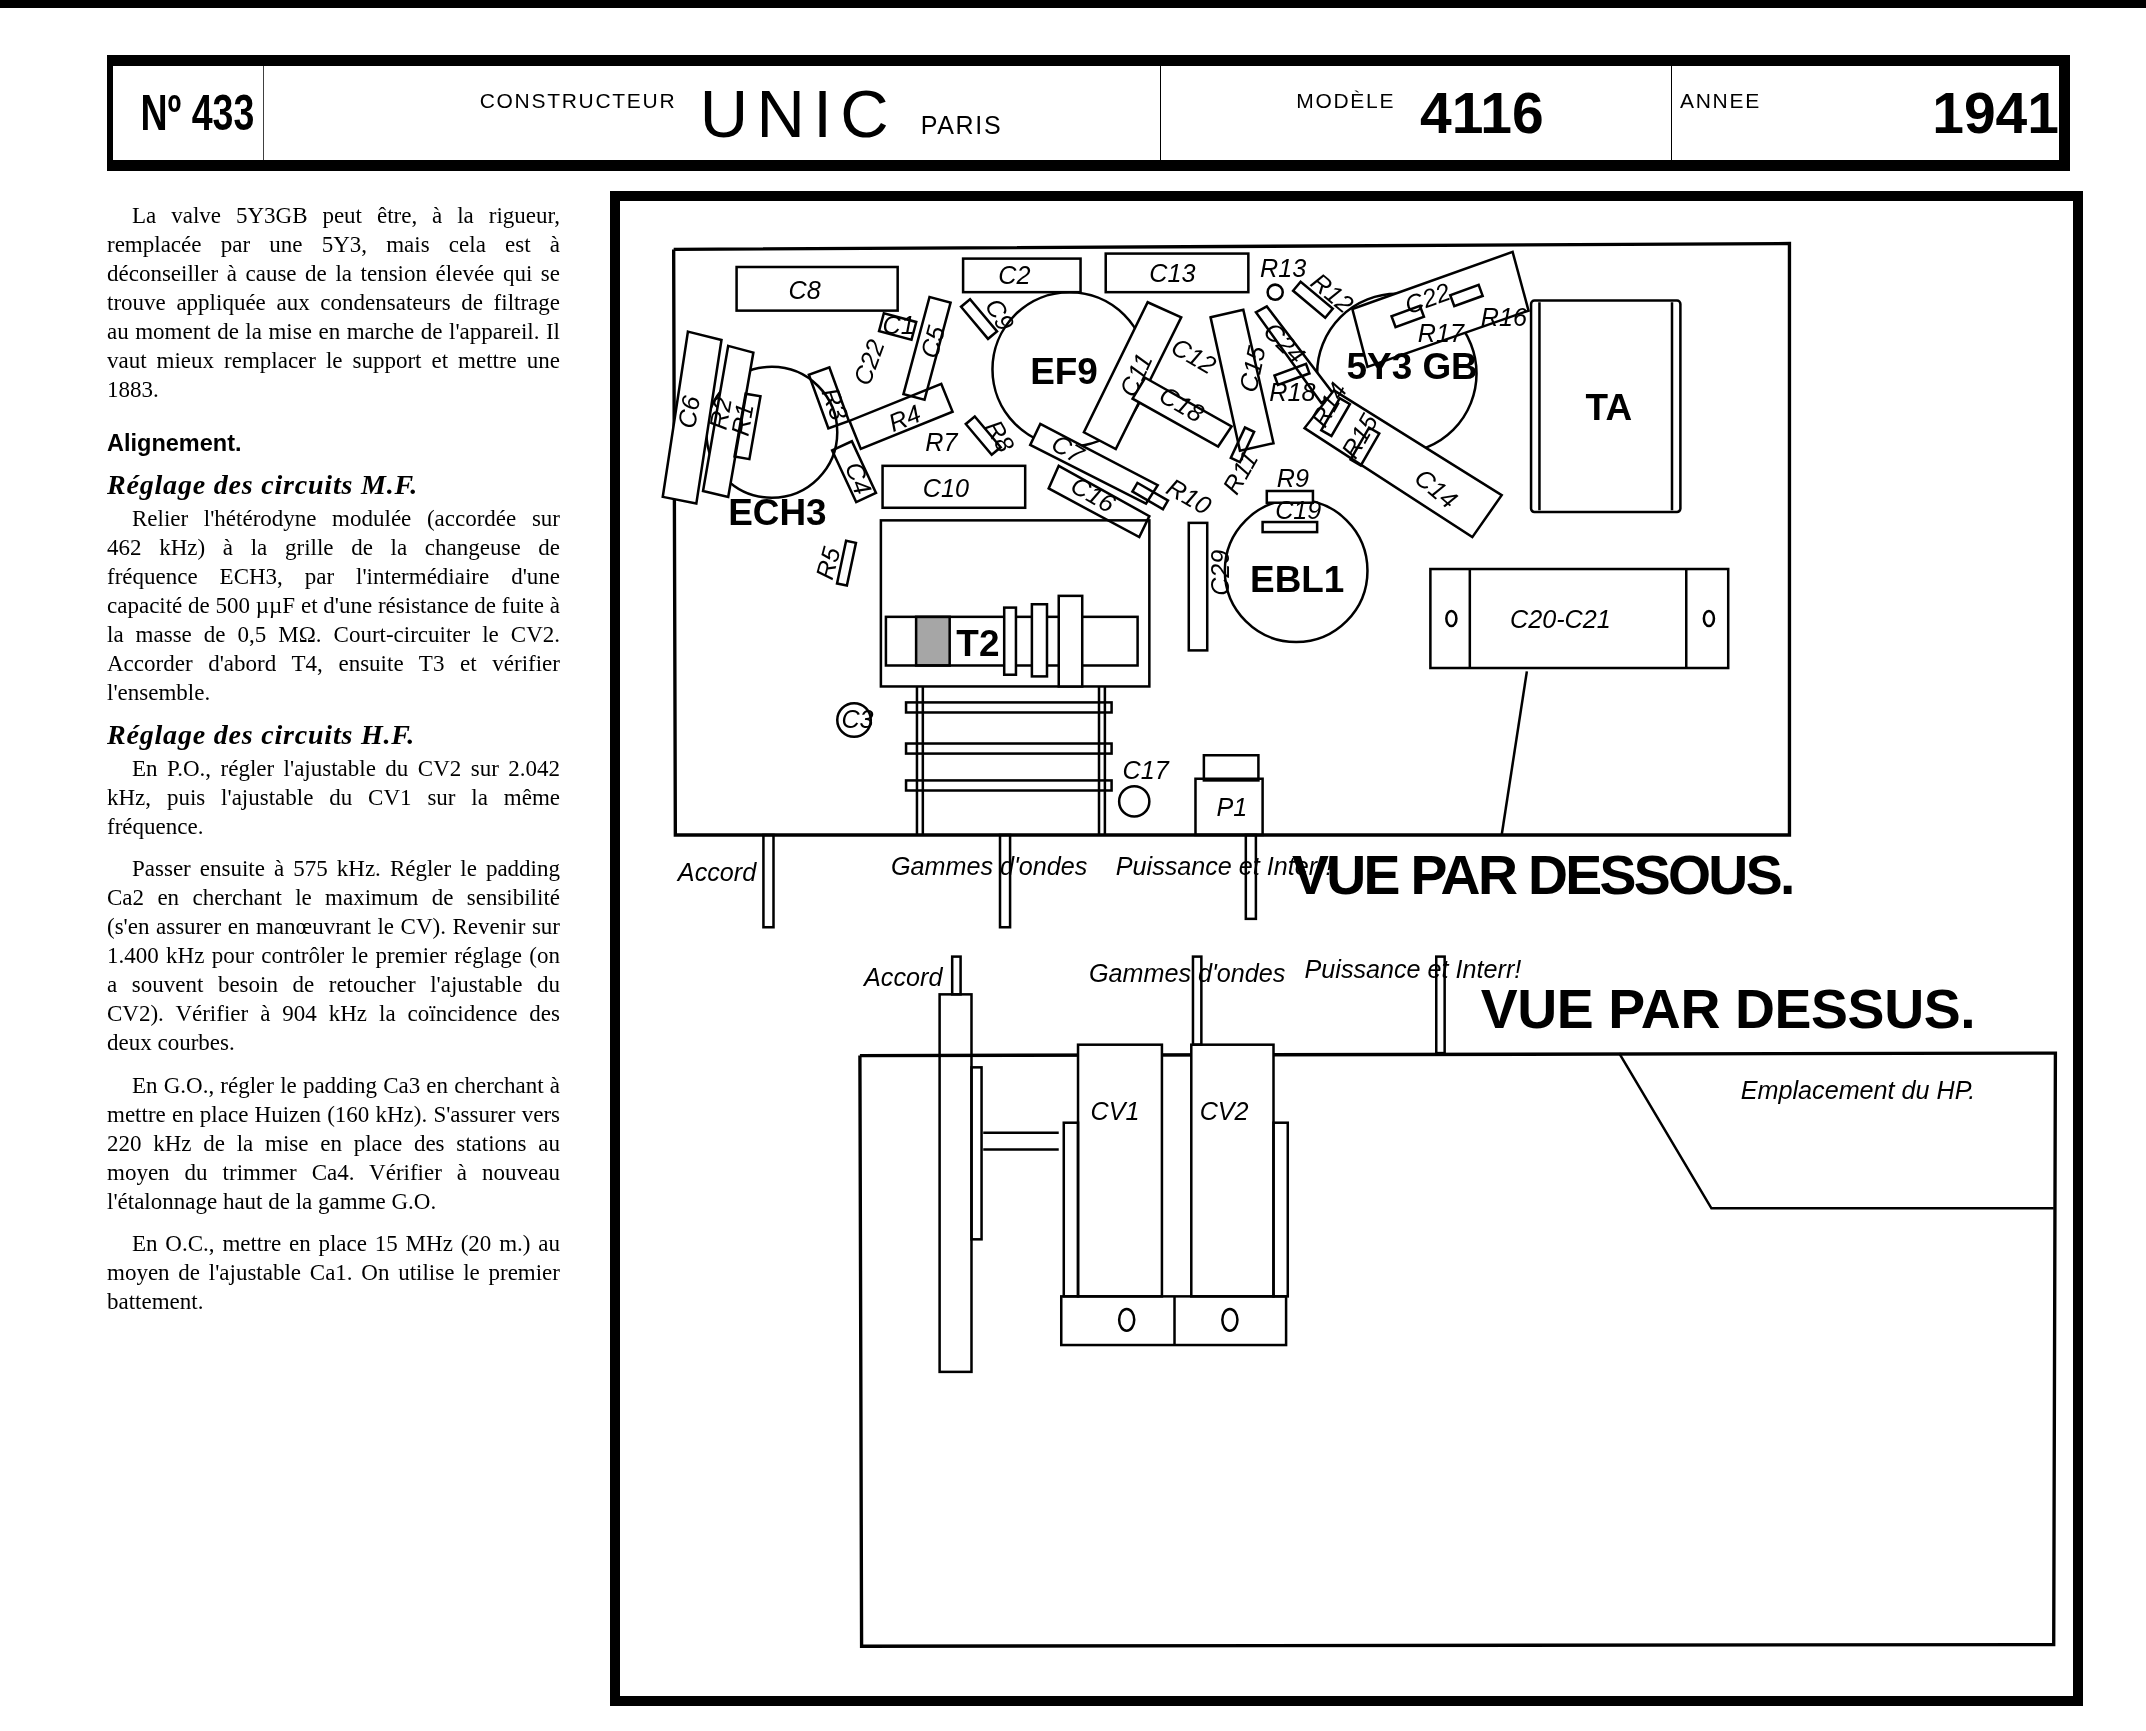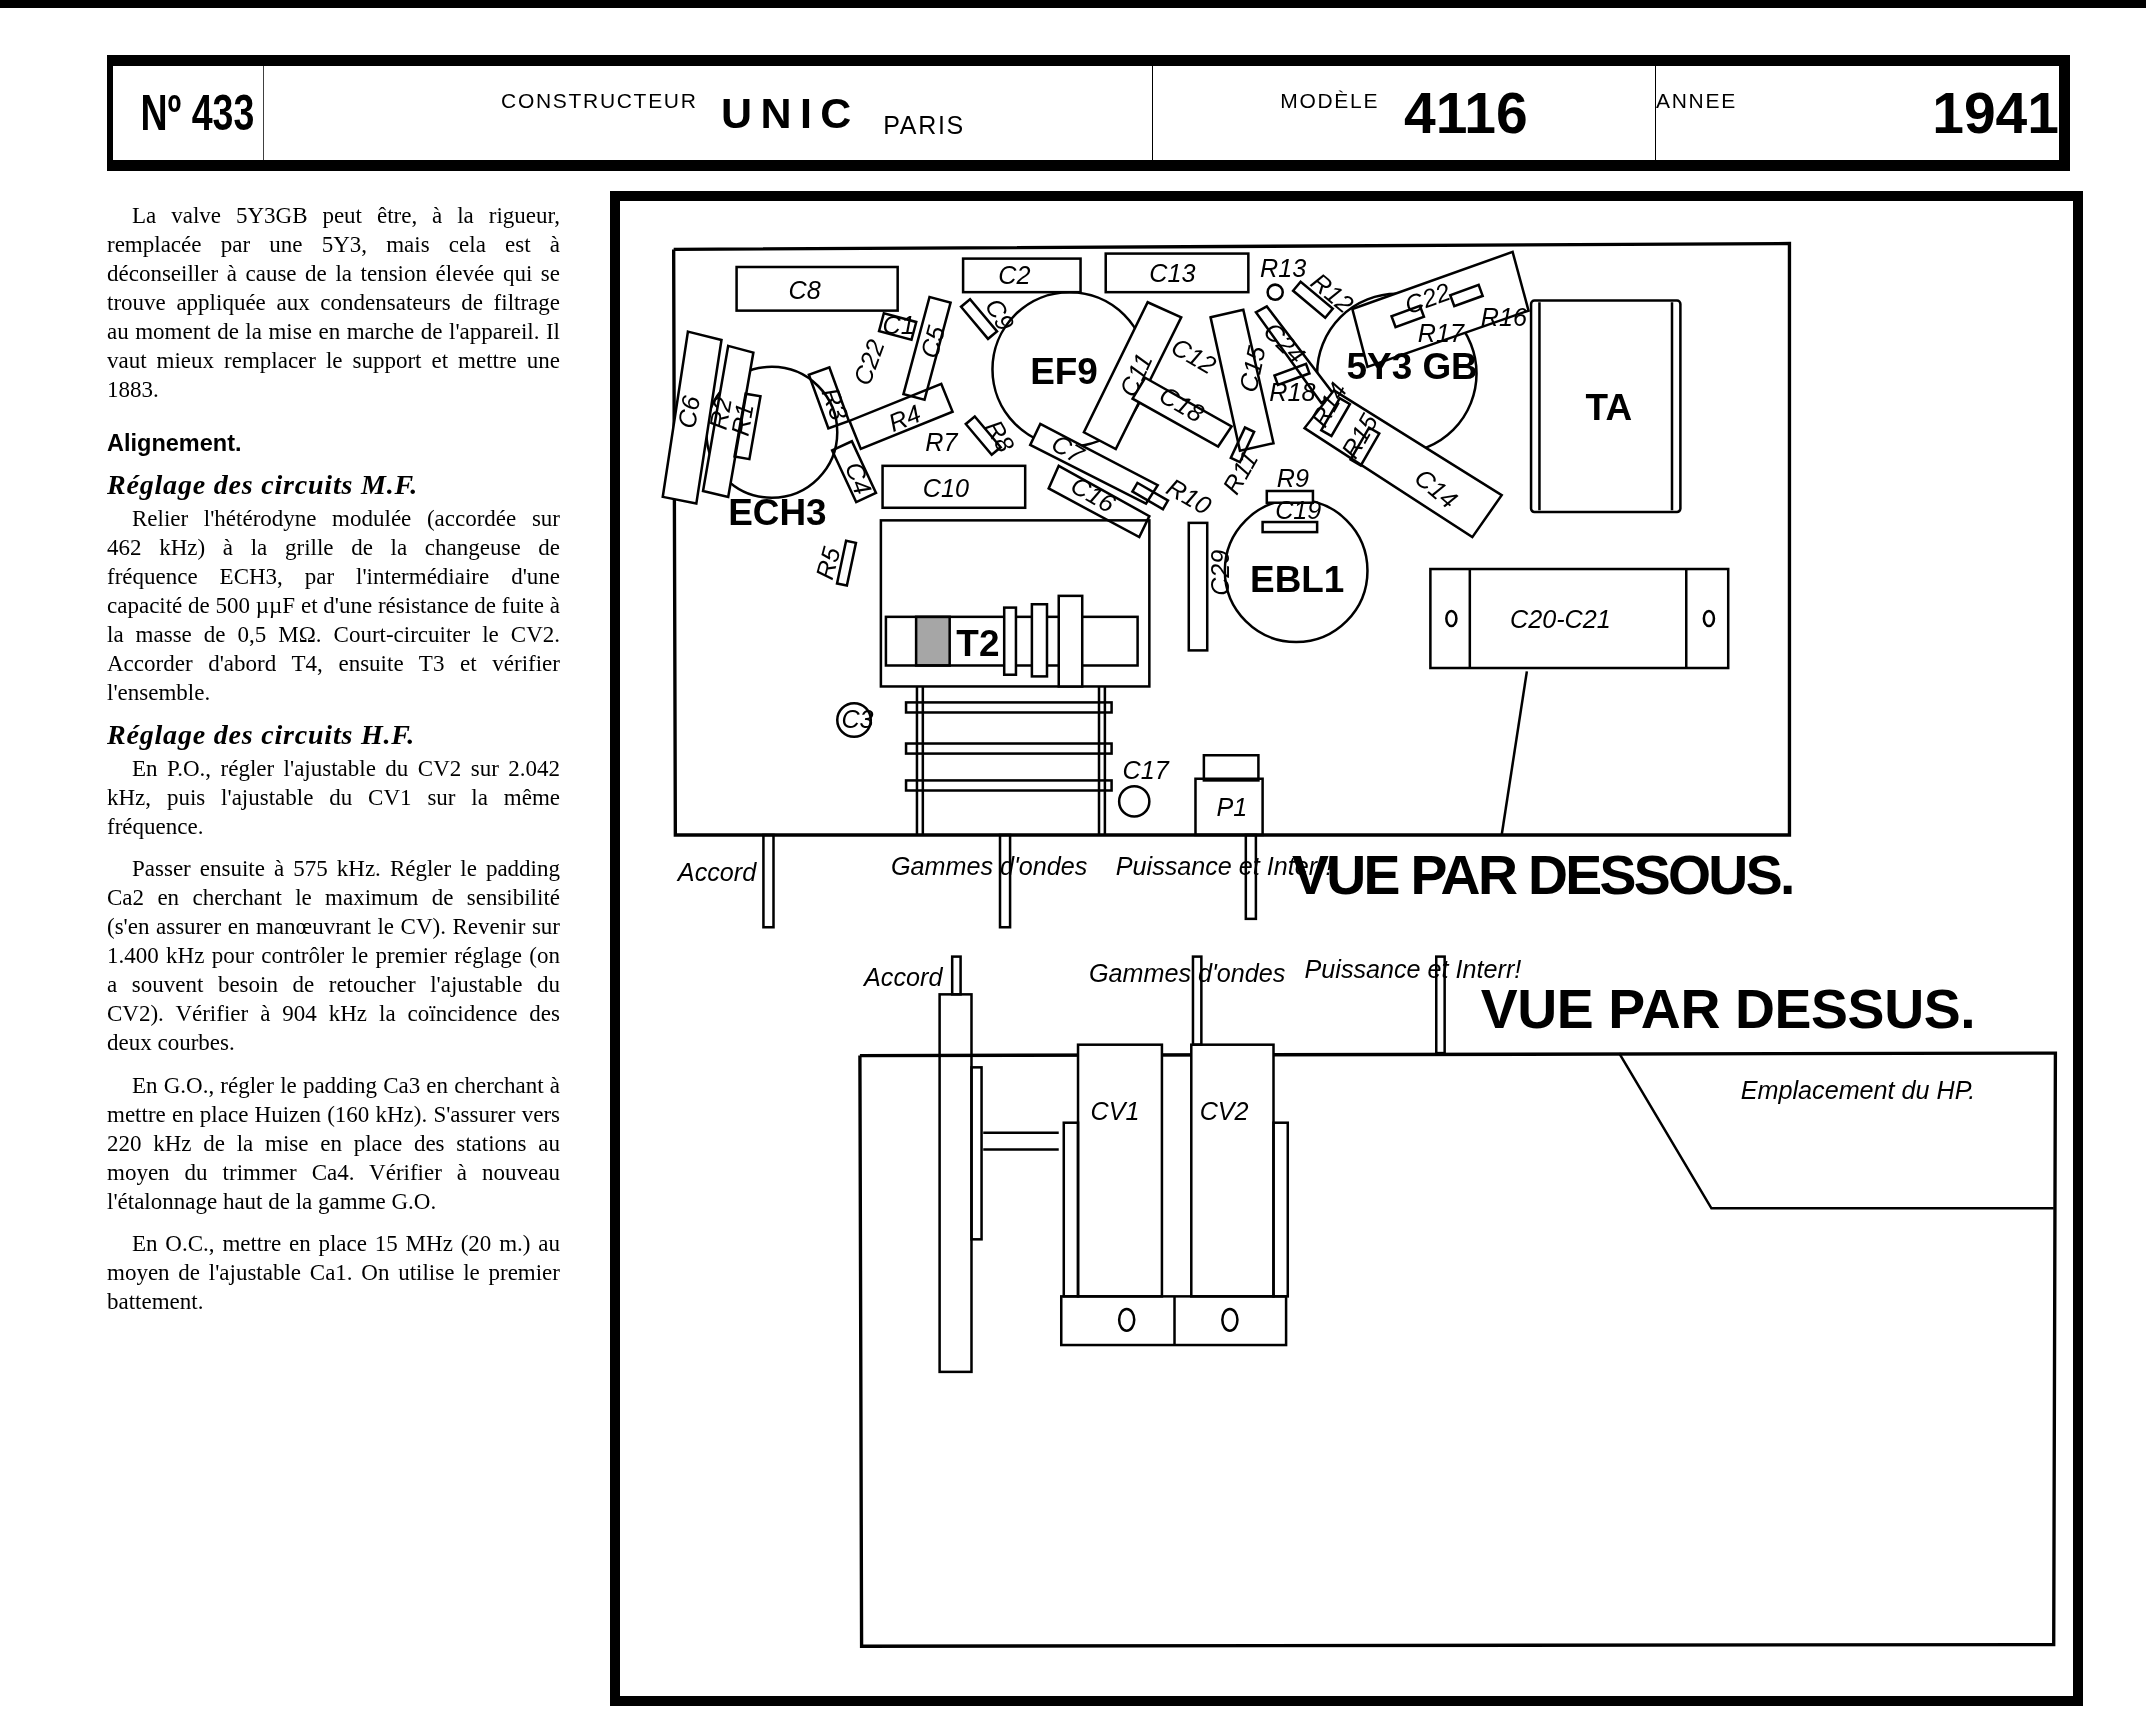--- a/index.html
+++ b/index.html
@@ -1,27 +1,27 @@
 <!DOCTYPE html>
 <html style="font-size:13.4px"><head>
 <meta charset="utf-8">
 <style>
   html,body{margin:0;padding:0;background:#fff;}
   body{width:2146px;height:1732px;position:relative;overflow:hidden;color:#000;font-family:"Liberation Serif",serif;}
   .topbar{position:absolute;left:0;top:0;width:2146px;height:8.4px;background:#000;}
-  .header{position:absolute;left:107px;top:55px;width:1963px;height:116px;border:11.7px solid #000;border-left-width:6.7px;box-sizing:border-box;display:flex;align-items:center;}
+  .header{position:absolute;left:107px;top:55px;width:1963px;height:116px;border:11.7px solid #000;border-left-width:6.7px;box-sizing:border-box;display:flex;align-items:center;gap:8px;}
   .hcell{height:100%;display:flex;align-items:center;box-sizing:border-box;border-right:1.7px solid #000;font-family:"Liberation Sans",sans-serif;}
   .hcell:last-child{border-right:none;}
   .h-num{width:201px;justify-content:center;font-size:50px;font-weight:bold;transform:scaleX(0.75);transform-origin:left center;padding-left:25px;}
   .h-cons{width:839px;justify-content:center;gap:23.5px;}
   .h-mod{width:503px;justify-content:center;gap:25px;align-items:center;}
   .h-an{flex:1;justify-content:space-between;gap:25px;}
   .small-cap{font-size:21px;letter-spacing:1.7px;align-self:center;margin-top:-25px;}
   .paris{font-size:25px;letter-spacing:1.7px;margin-top:25px;}
-  .big{font-size:43px;font-weight:bold;letter-spacing:8.4px;}
+  .big{font-size:67px;font-weight:normal;letter-spacing:8.4px;}
   .bignum{font-size:57px;font-weight:bold;}
   .textcol{position:absolute;left:107px;top:201px;width:453px;font-size:23px;line-height:29px;text-align:justify;}
   .textcol p{margin:0 0 13.4px 0;text-indent:25px;}
   .textcol p.noind{text-indent:0;}
   .textcol h3{font-family:"Liberation Sans",sans-serif;font-size:23.5px;margin:25px 0 11.7px 0;}
   .textcol h4{font-style:italic;font-size:28px;margin:8.4px 0 5px 0;font-weight:bold;letter-spacing:0.8px;}
   .frame{position:absolute;left:610px;top:191px;width:1473px;height:1515px;border:10px solid #000;box-sizing:border-box;}
   svg.diag{position:absolute;left:0;top:0;}
   svg text{font-family:"Liberation Sans",sans-serif;}
   .lbl{font-style:italic;font-size:30px;}

